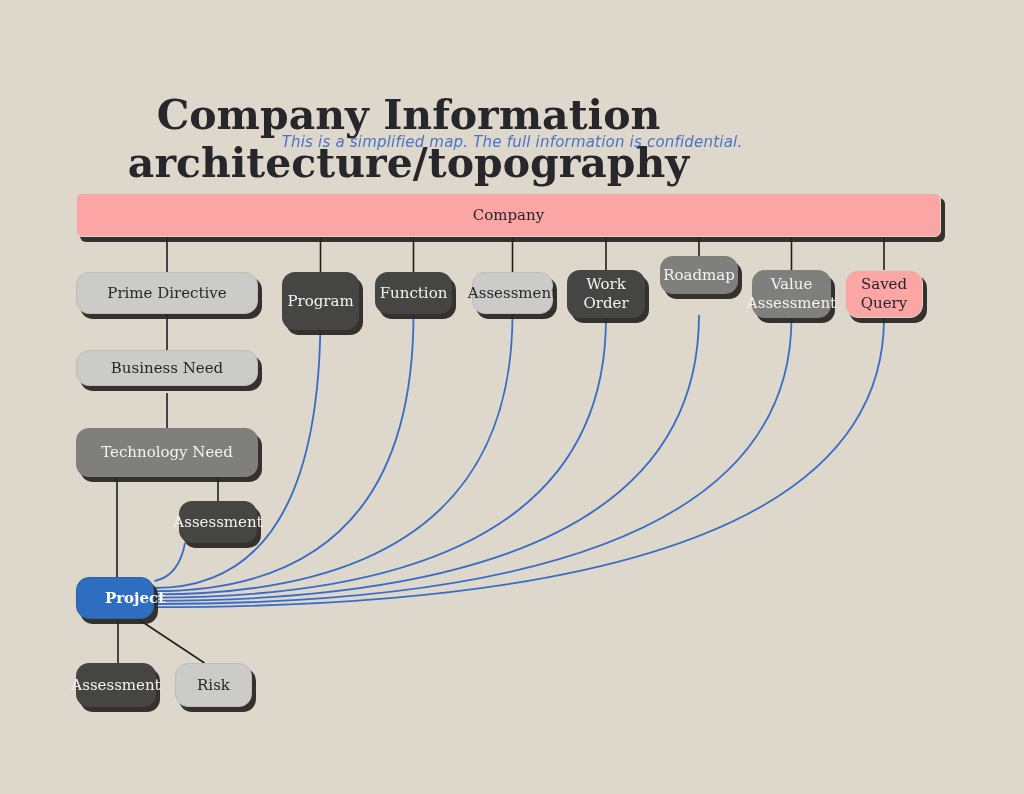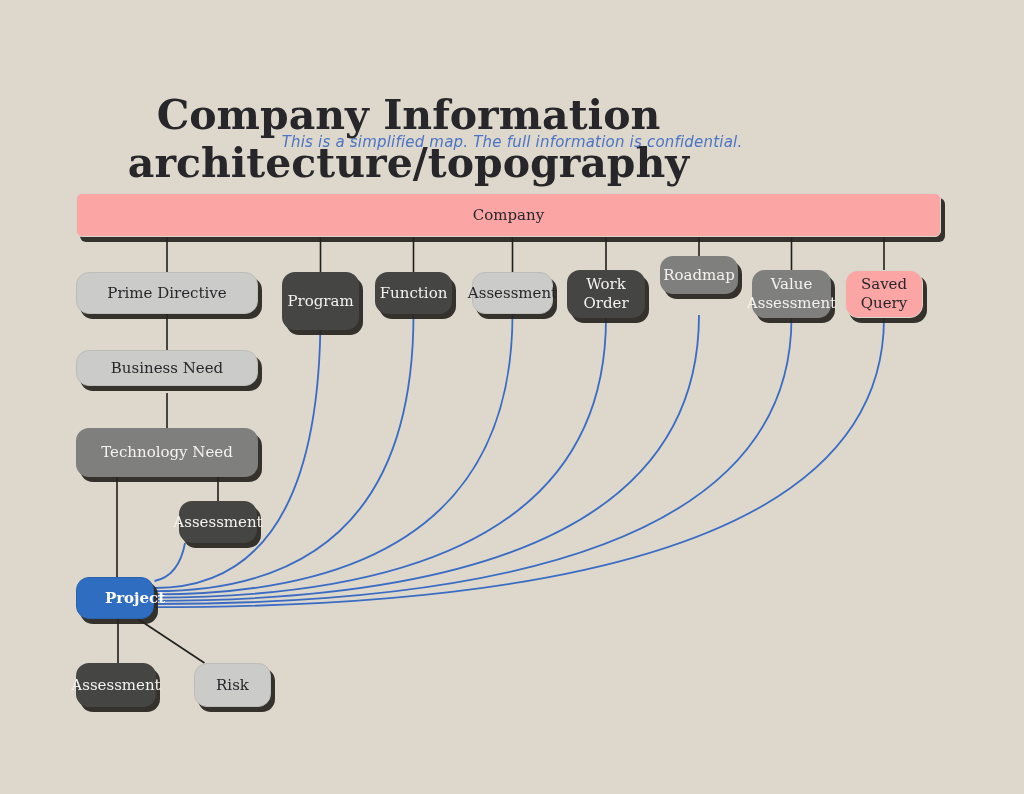--- a/index.html
+++ b/index.html
@@ -87,15 +87,15 @@
       <div class="node node-light" style="left: 472px; top: 272px; width: 81px; height: 42px;">Assessment</div>
       <div class="node node-dark" style="left: 567px; top: 270px; width: 78px; height: 48px;">Work Order</div>
       <div class="node node-medium" style="left: 660px; top: 256px; width: 78px; height: 38px;">Roadmap</div>
       <div class="node node-medium" style="left: 752px; top: 270px; width: 79px; height: 48px;">Value Assessment</div>
       <div class="node node-offwhite" style="left: 845px; top: 270px; width: 78px; height: 48px;">Saved Query</div>
       <div class="node node-light" style="left: 76px; top: 350px; width: 182px; height: 36px;">Business Need</div>
       <div class="node node-medium" style="left: 76px; top: 428px; width: 182px; height: 49px;">Technology Need</div>
       <div class="node node-dark" style="left: 179px; top: 501px; width: 78px; height: 42px;">Assessment</div>
       <div class="node node-blue" style="left: 76px; top: 577px; width: 78px; height: 42px; padding-left: 44px;">Project</div>
       <div class="node node-dark" style="left: 76px; top: 663px; width: 80px; height: 44px;">Assessment</div>
-      <div class="node node-light" style="left: 175px; top: 663px; width: 77px; height: 44px; margin-left: 19px;">Risk</div>
+      <div class="node node-light" style="left: 175px; top: 663px; width: 77px; height: 44px;">Risk</div>
     </div>
 </div>
 
 </body></html>

